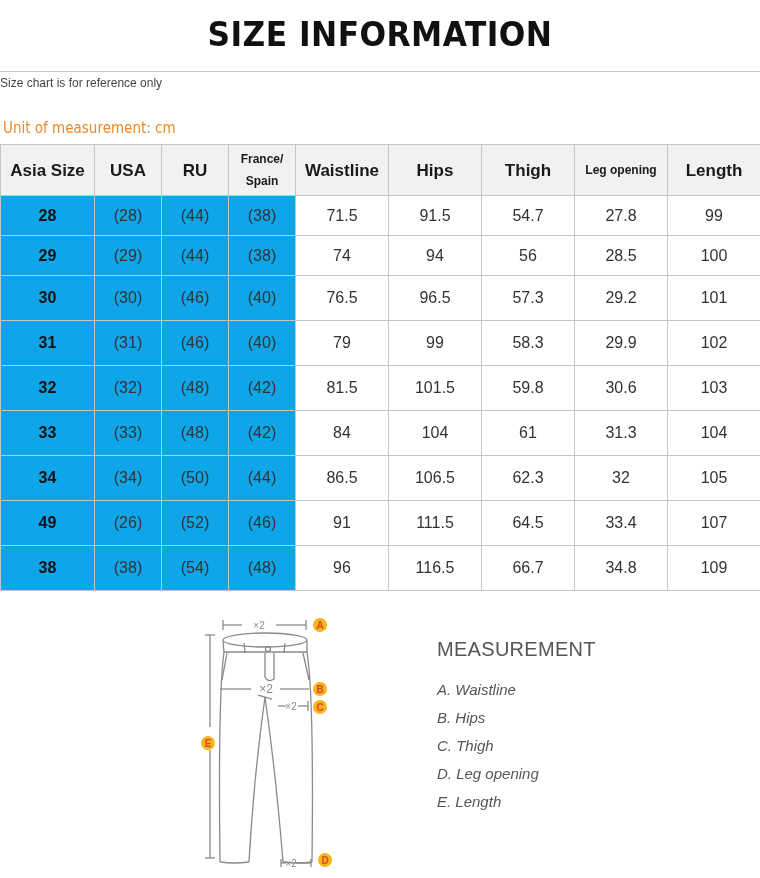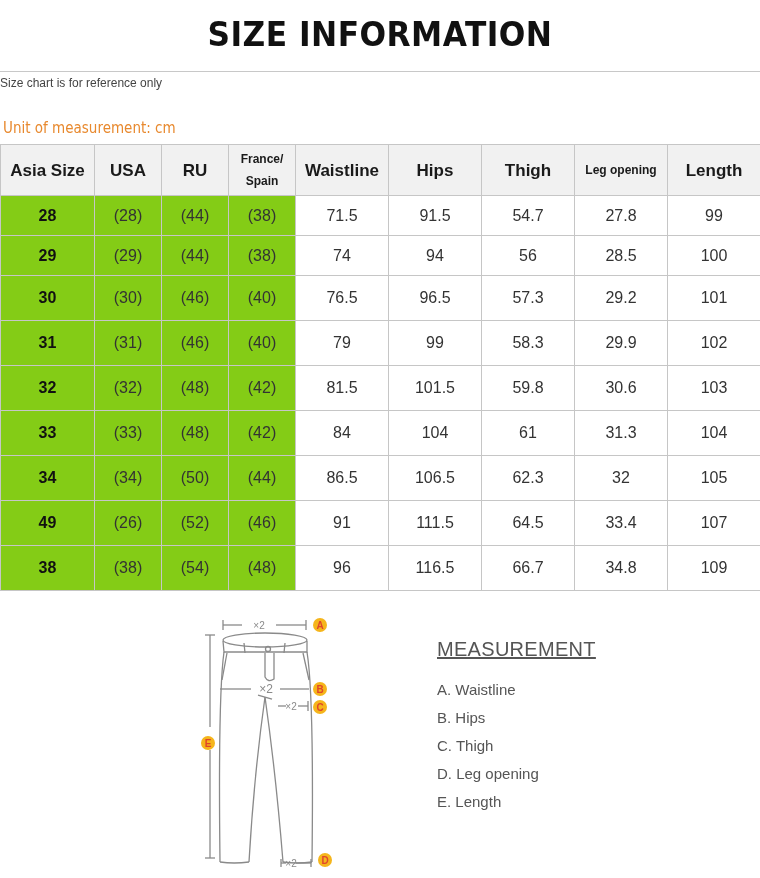--- a/index.html
+++ b/index.html
@@ -28,33 +28,32 @@
   .size-table th, .size-table td {
     border: 1px solid #c6c6c6; text-align: center; vertical-align: middle;
     padding: 0;
   }
   .size-table th {
     background: #f1f1f1; font-weight: bold; font-size: 17px; color: #1a1a1a;
     height: 51px; line-height: 21px;
   }
   .size-table th.two-line { font-size: 12px; line-height: 22px; }
   .size-table td { font-size: 16px; color: #333; background: #ffffff; }
-  .size-table td.gray { background: #84cc16; }
+  .size-table td.gray { background: #0ea5e9; }
   .size-table td.asia { font-weight: bold; color: #111; }
   .size-table tr.r-short td { height: 40px; }
   .size-table tr.r-tall td { height: 45px; }
 
   .diagram { position: absolute; left: 190px; top: 605px; width: 150px; height: 270px; }
 
   .measure-title {
     position: absolute; top: 638px; left: 437px; font-size: 20px; color: #555;
     letter-spacing: 0.3px;
-    text-decoration: underline;
-  }
-  .measure-list { position: absolute; top: 680px; left: 437px; list-style: none; }
+  }
+  .measure-list { position: absolute; top: 680px; left: 437px; list-style: none; font-style: italic; }
   .measure-list li { font-size: 15px; color: #555; height: 28px; line-height: 20px; }
 </style>
 </head>
 <body>
 
 <div class="title">SIZE INFORMATION</div>
 <div class="divider"></div>
 <div class="subtitle">Size chart is for reference only</div>
 <div class="unit">Unit of measurement: cm</div>
 

